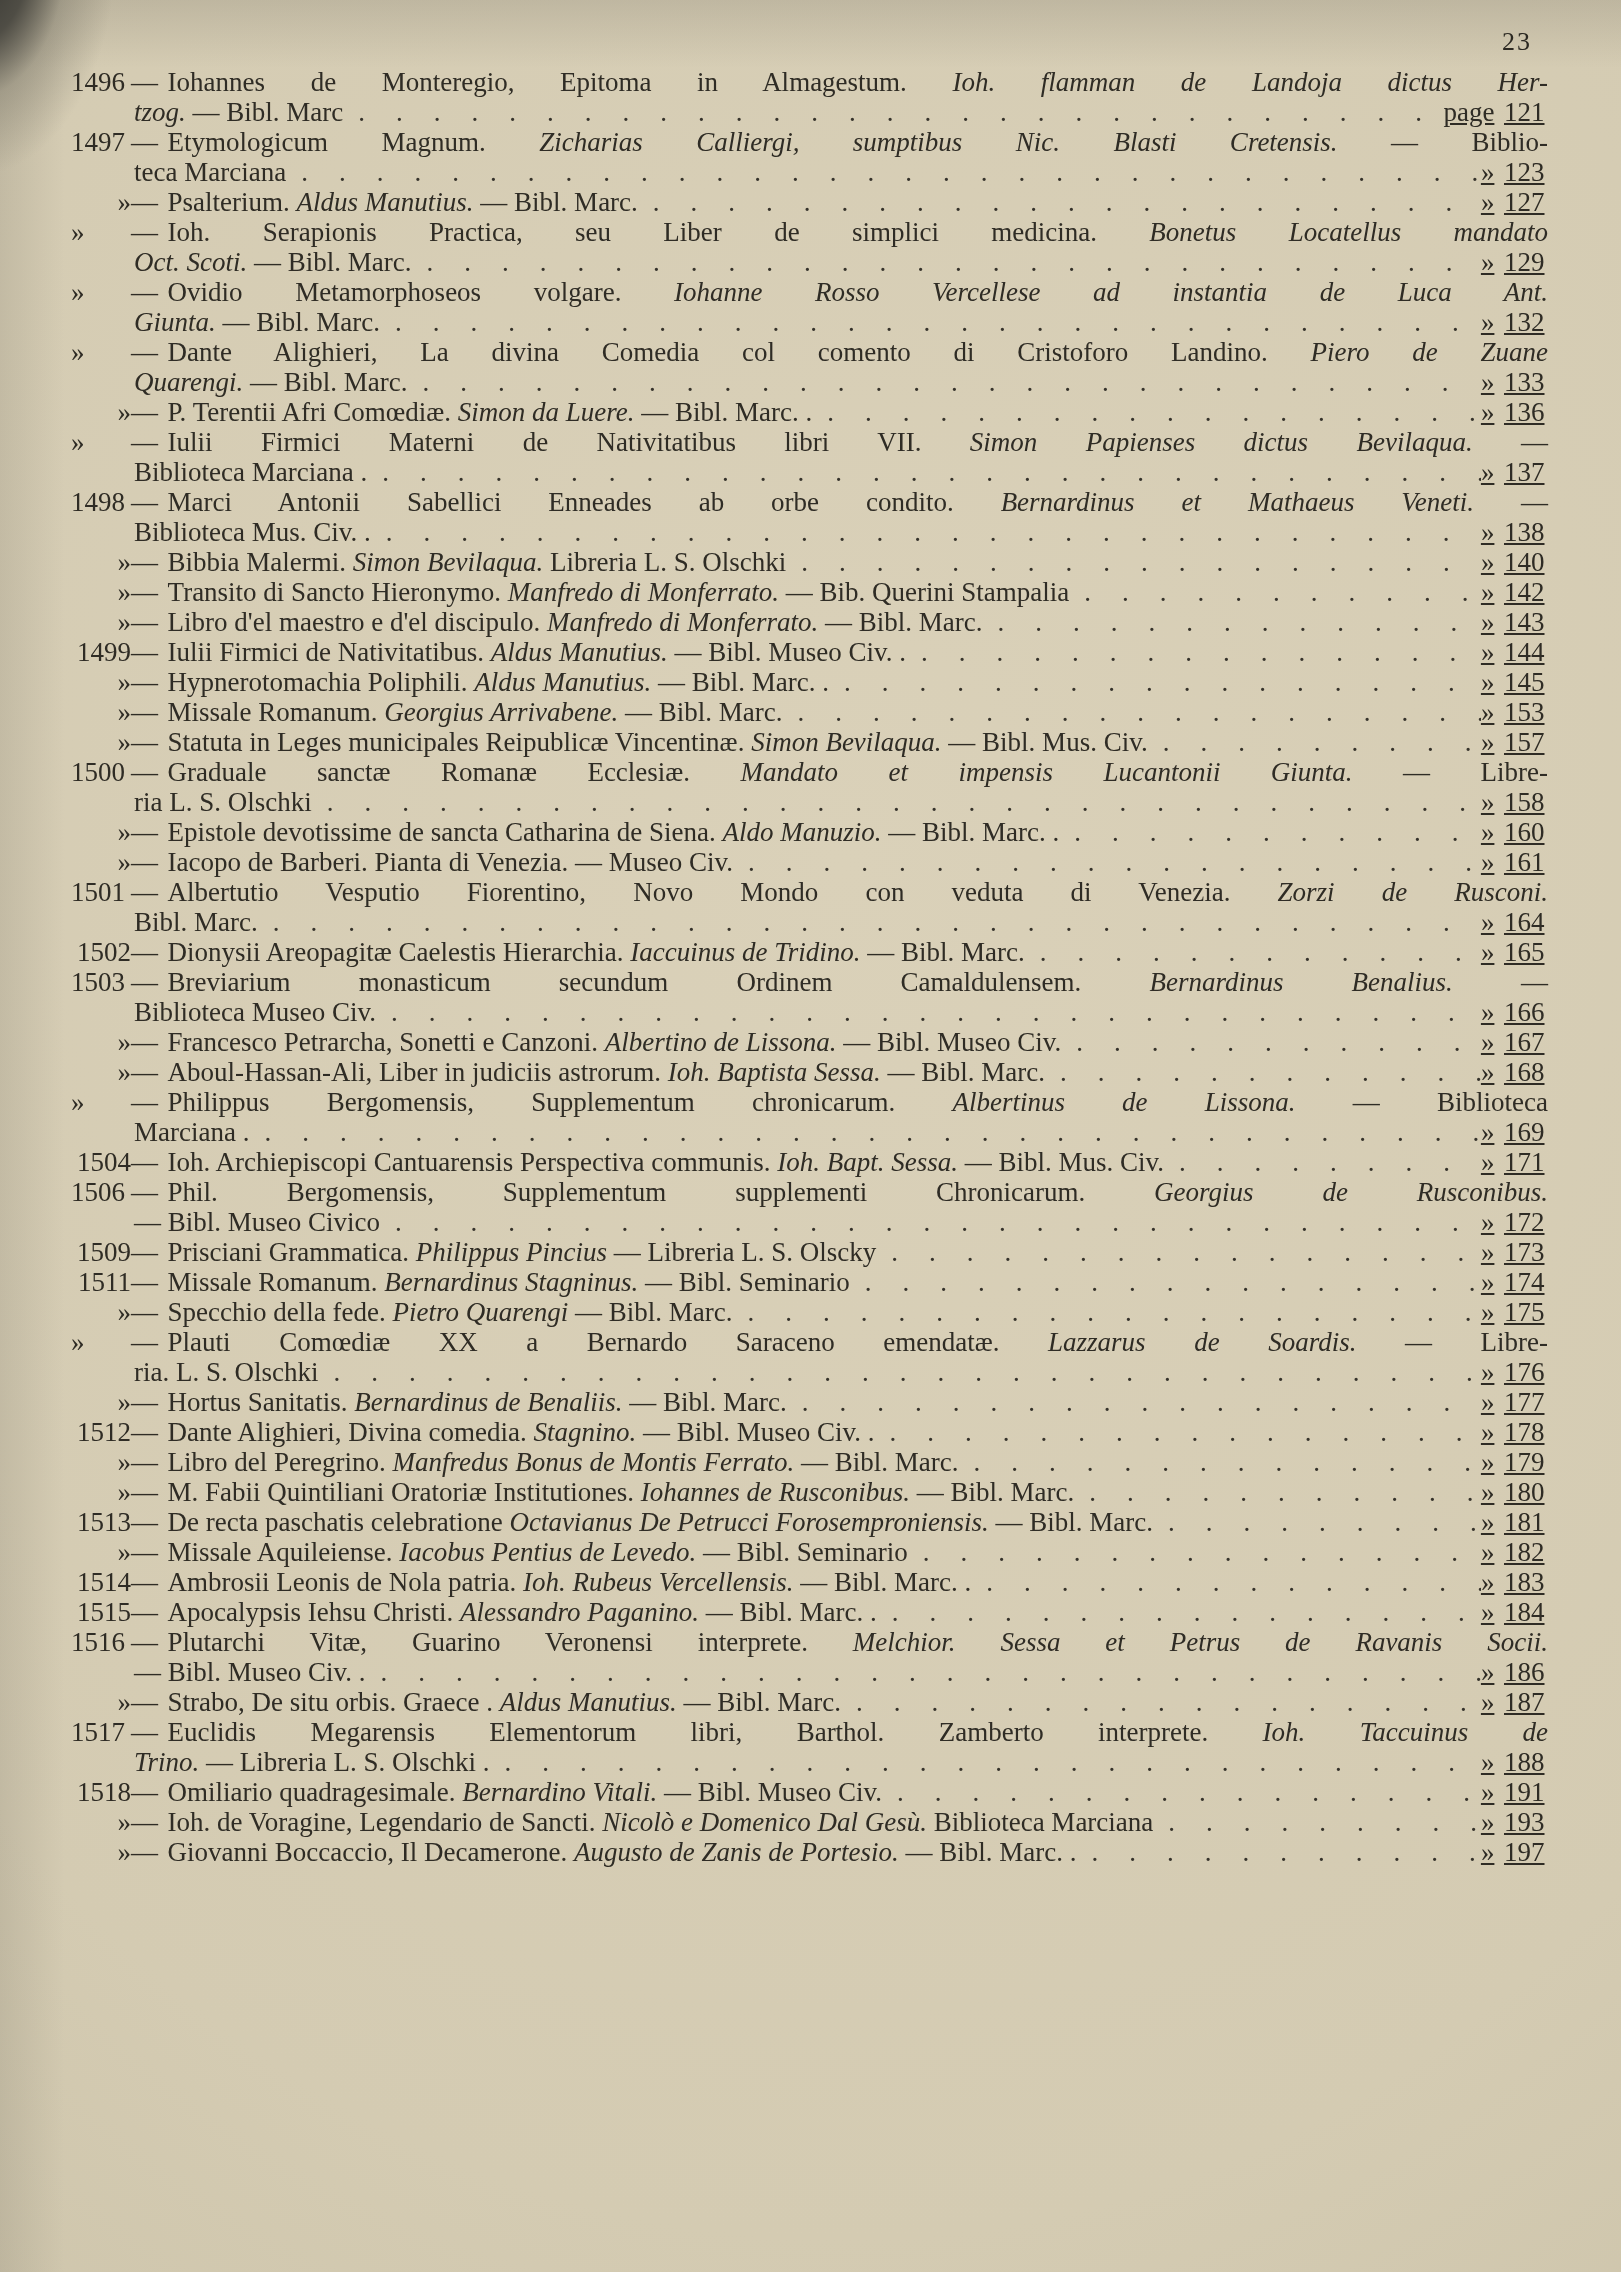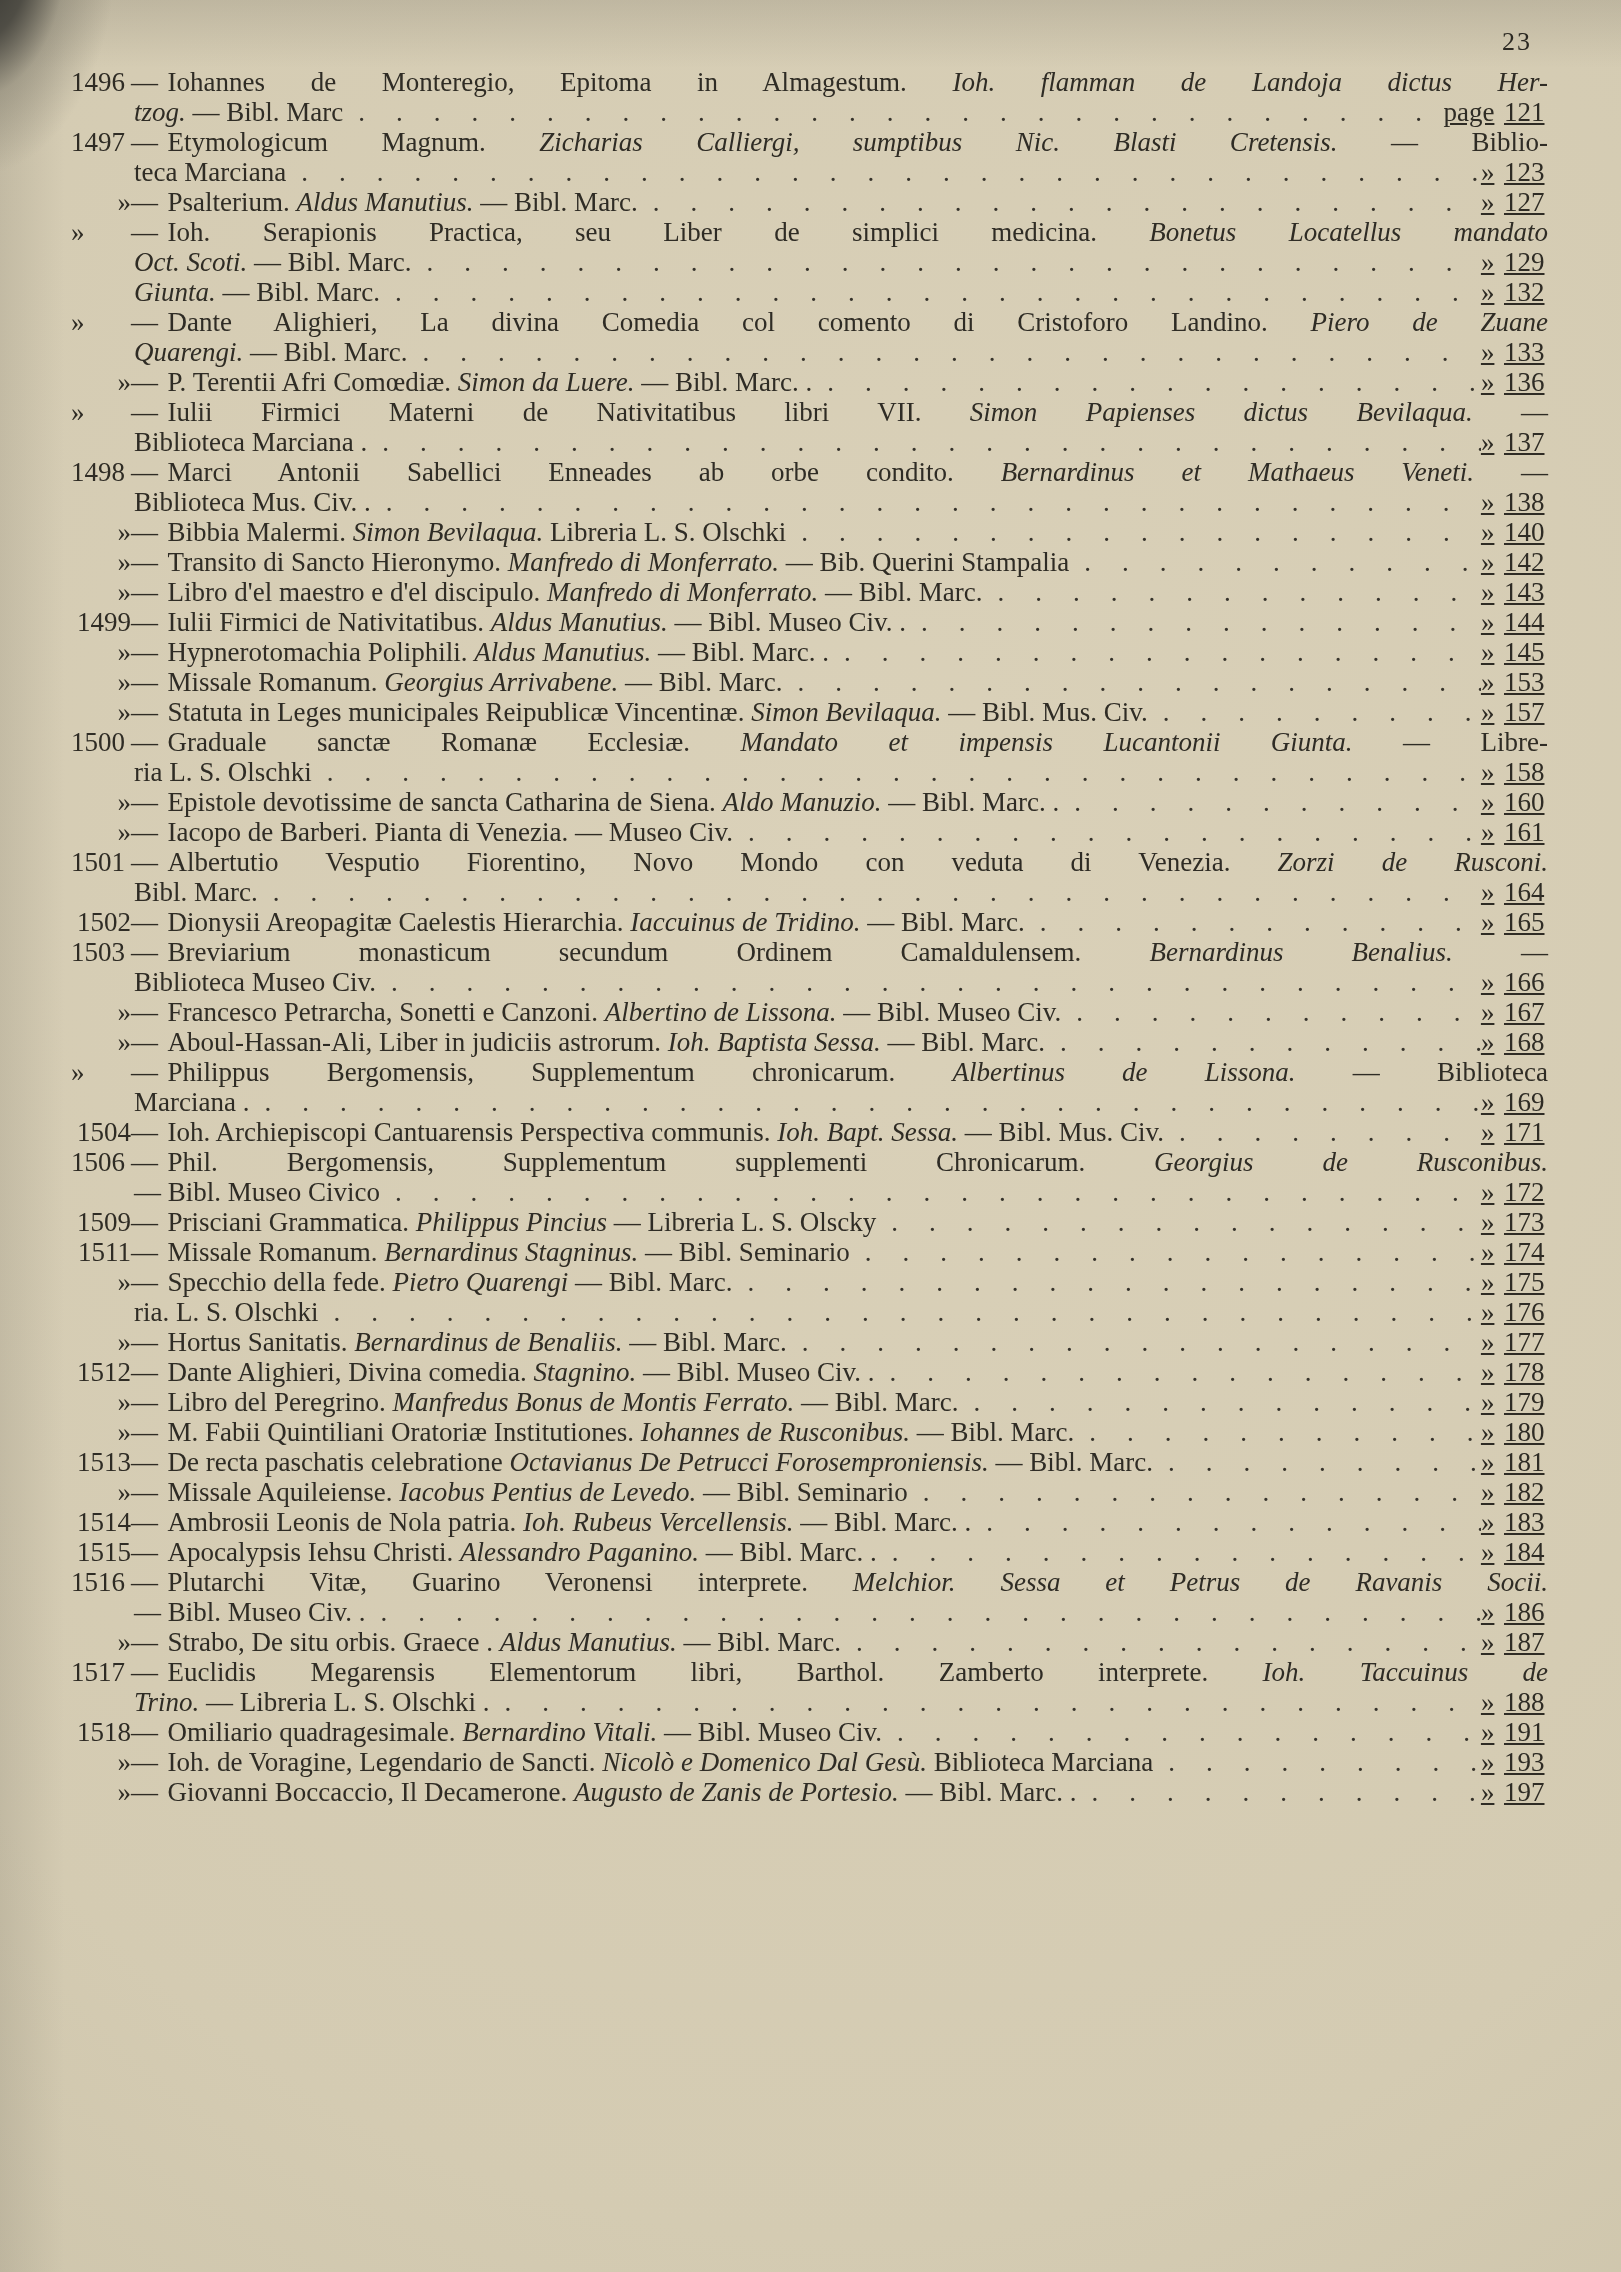--- a/index.html
+++ b/index.html
@@ -124,20 +124,21 @@
       <div class="line cont last">
         <span class="txt"><span class="it">Oct. Scoti.</span><span class="rm"> — Bibl. Marc.</span></span>
         <span class="leader">................................................</span>
         <span class="pageref">
           <span class="reflabel">»</span>
           <span class="refnum">129</span>
         </span>
       </div>
     </div>
     <div class="entry">
+      <div class="line first mid"><span class="num">»</span><span class="dash">—</span><span class="txt"><span class="rm">Ovidio Metamorphoseos volgare. </span><span class="it">Iohanne Rosso Vercellese ad instantia de Luca Ant.</span></span></div>
       <div class="line cont last">
         <span class="txt"><span class="it">Giunta.</span><span class="rm"> — Bibl. Marc.</span></span>
         <span class="leader">................................................</span>
         <span class="pageref">
           <span class="reflabel">»</span>
           <span class="refnum">132</span>
         </span>
       </div>
     </div>
     <div class="entry">
@@ -426,20 +427,21 @@
         <span class="dash">—</span>
         <span class="txt"><span class="rm">Specchio della fede. </span><span class="it">Pietro Quarengi</span><span class="rm"> — Bibl. Marc.</span></span>
         <span class="leader">................................................</span>
         <span class="pageref">
           <span class="reflabel">»</span>
           <span class="refnum">175</span>
         </span>
       </div>
     </div>
     <div class="entry">
+      <div class="line first mid"><span class="num">»</span><span class="dash">—</span><span class="txt"><span class="rm">Plauti Comœdiæ XX a Bernardo Saraceno emendatæ. </span><span class="it">Lazzarus de Soardis.</span><span class="rm"> — Libre-</span></span></div>
       <div class="line cont last">
         <span class="txt"><span class="rm">ria. L. S. Olschki</span></span>
         <span class="leader">................................................</span>
         <span class="pageref">
           <span class="reflabel">»</span>
           <span class="refnum">176</span>
         </span>
       </div>
     </div>
     <div class="entry">

